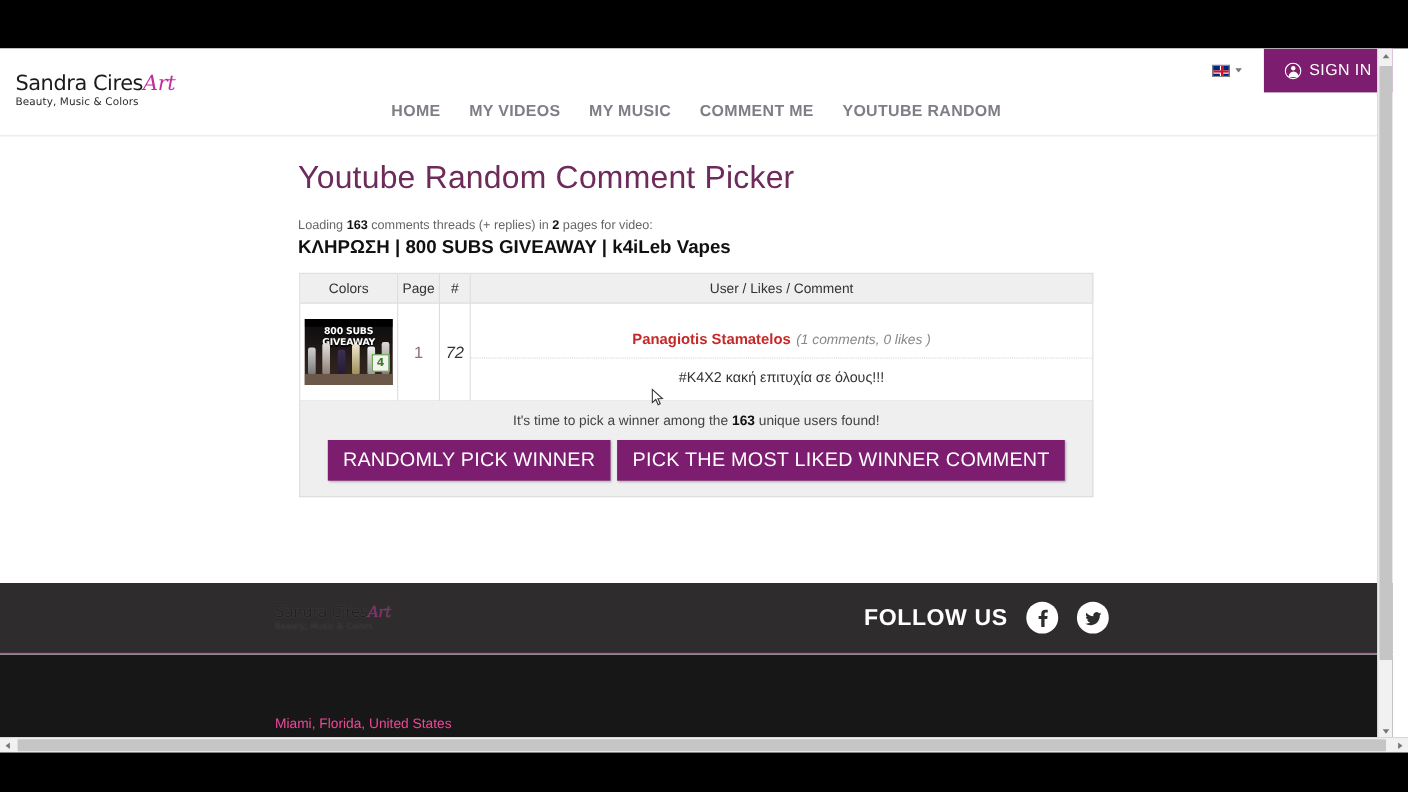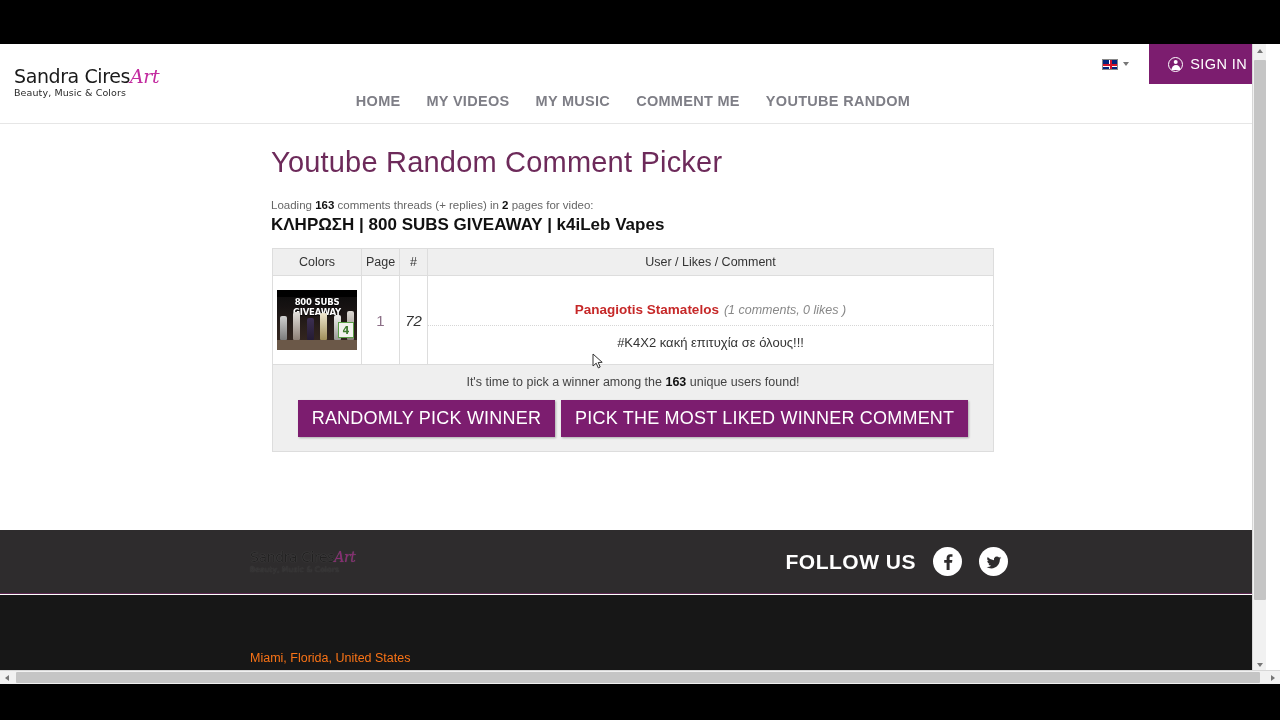--- a/index.html
+++ b/index.html
@@ -218,21 +218,21 @@
     color: #fff; font-size: 21px; font-weight: bold; letter-spacing: .5px;
   }
   .soc {
     width: 29px; height: 29px; border-radius: 50%; background: #fff;
     display: flex; align-items: center; justify-content: center; cursor: pointer;
   }
   .soc svg { display:block; }
 
   .footer-bot {
     position: absolute; left: 0; right: 0; top: 551px; bottom: 0; background: #171717;
-    color: #f97316;
+    color: #ec4899;
   }
   .footer-addr {
     margin-left: 250px; padding-top: 54px; font-size: 12.5px; line-height: 1.45; width: 220px;
   }
 
   
   .vscroll {
     position: absolute; top: 0; right: 0; width: 14px; height: 628px; background: #f1f1f1;
     border-left: 1px solid #d7d7d7;
   }

